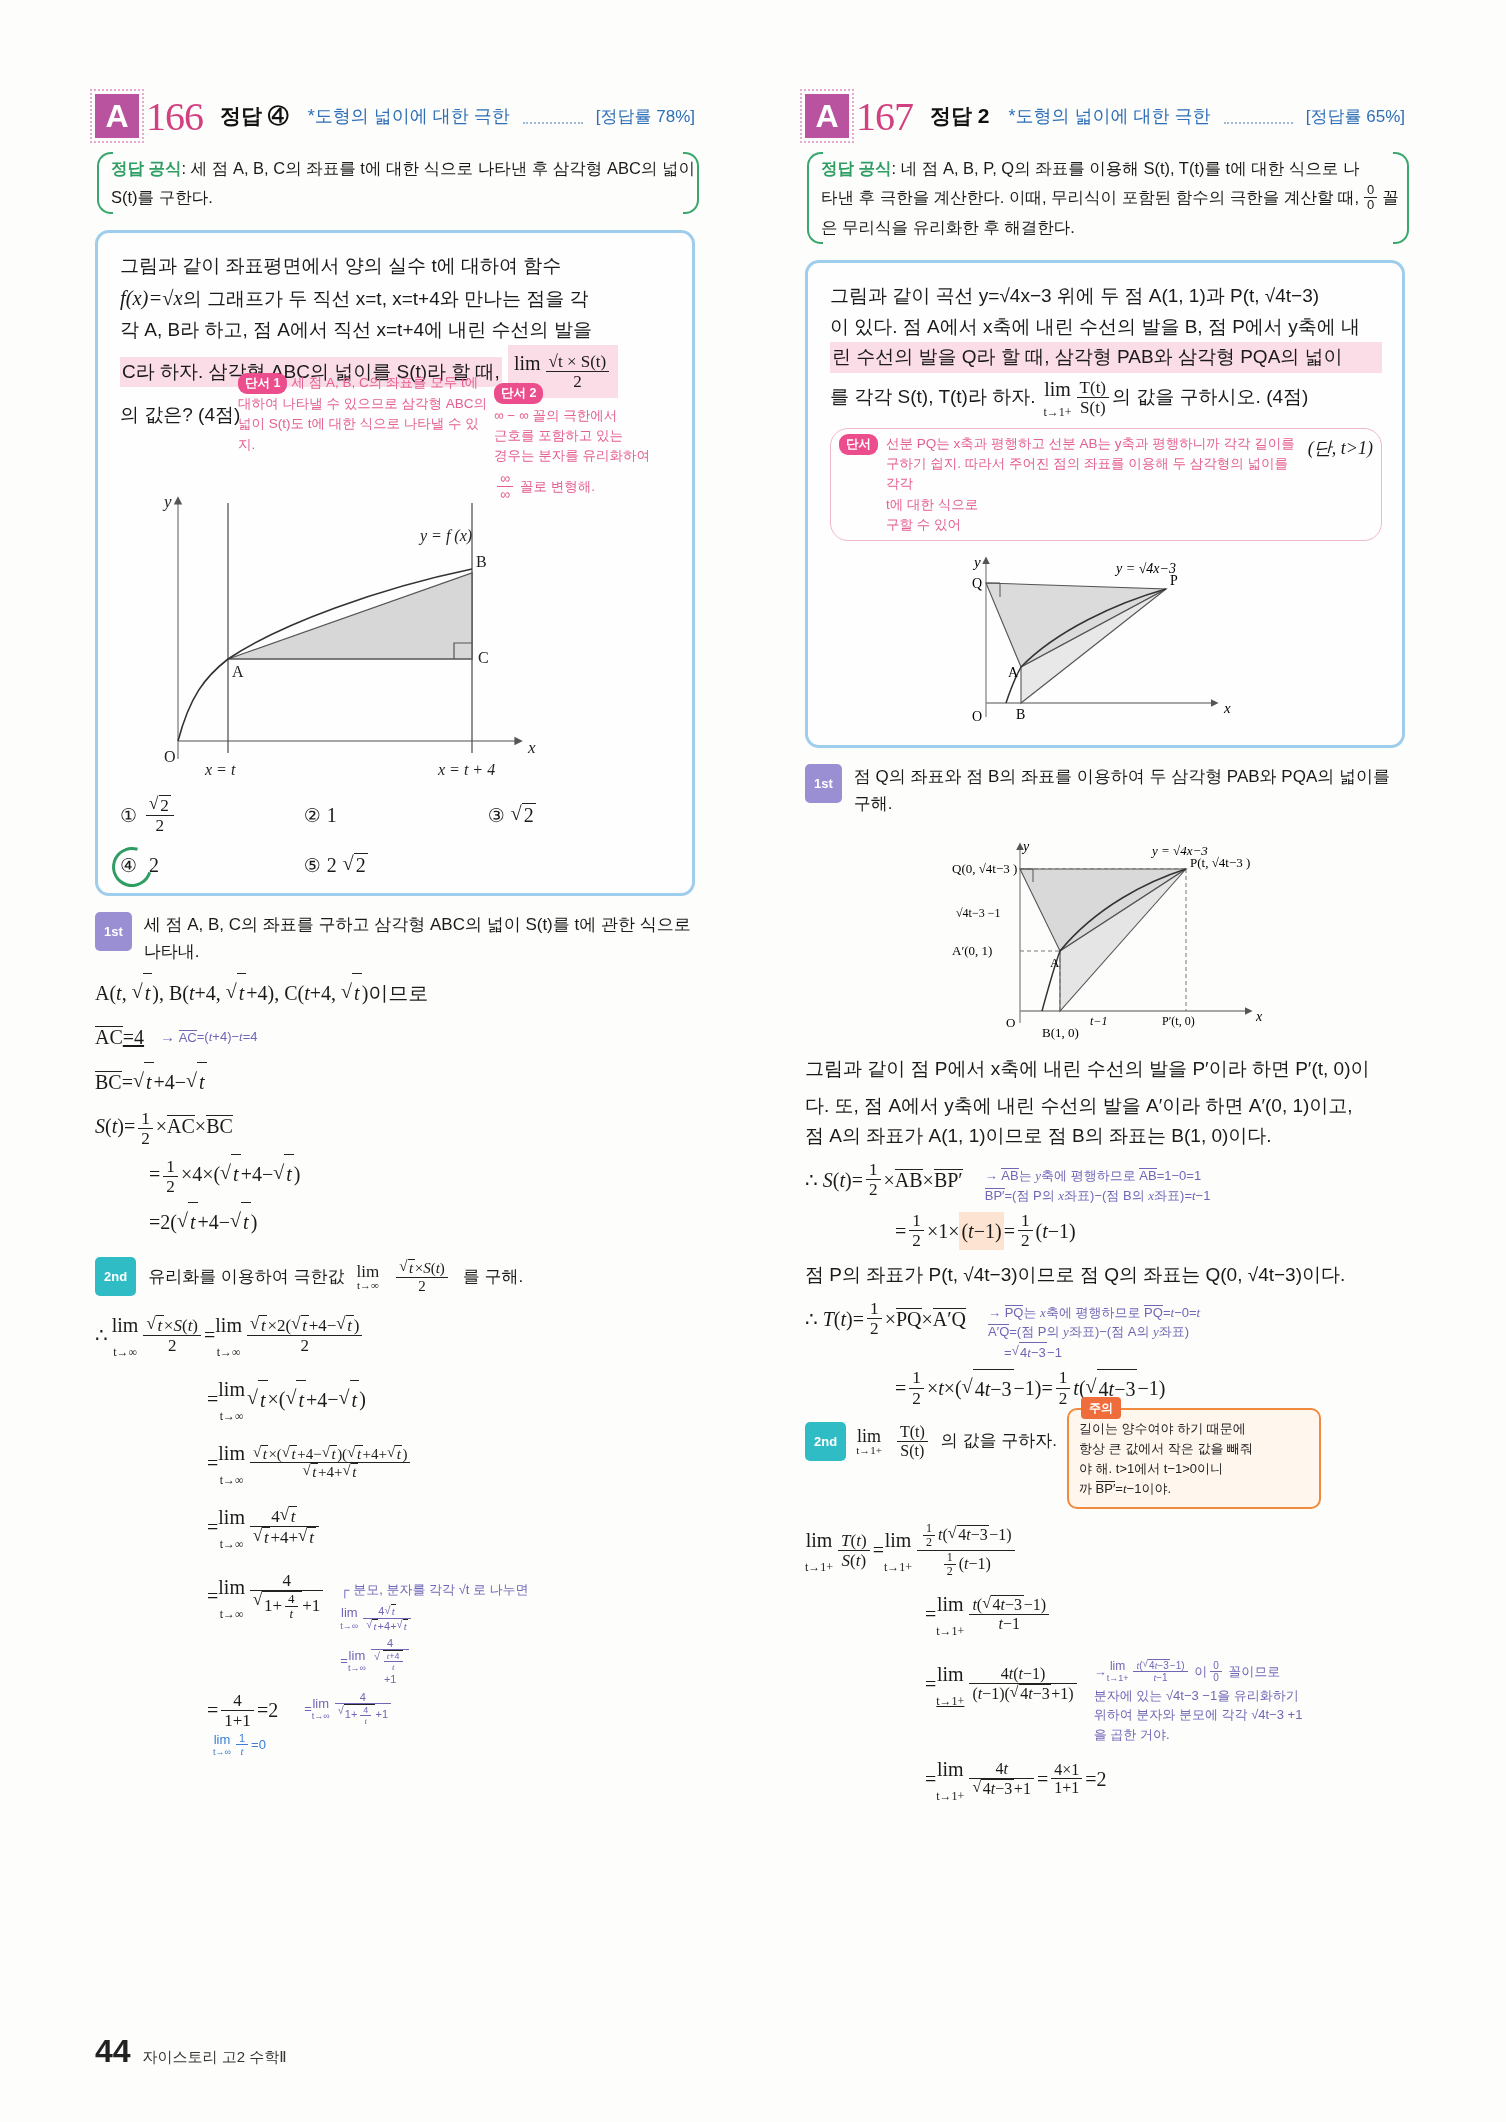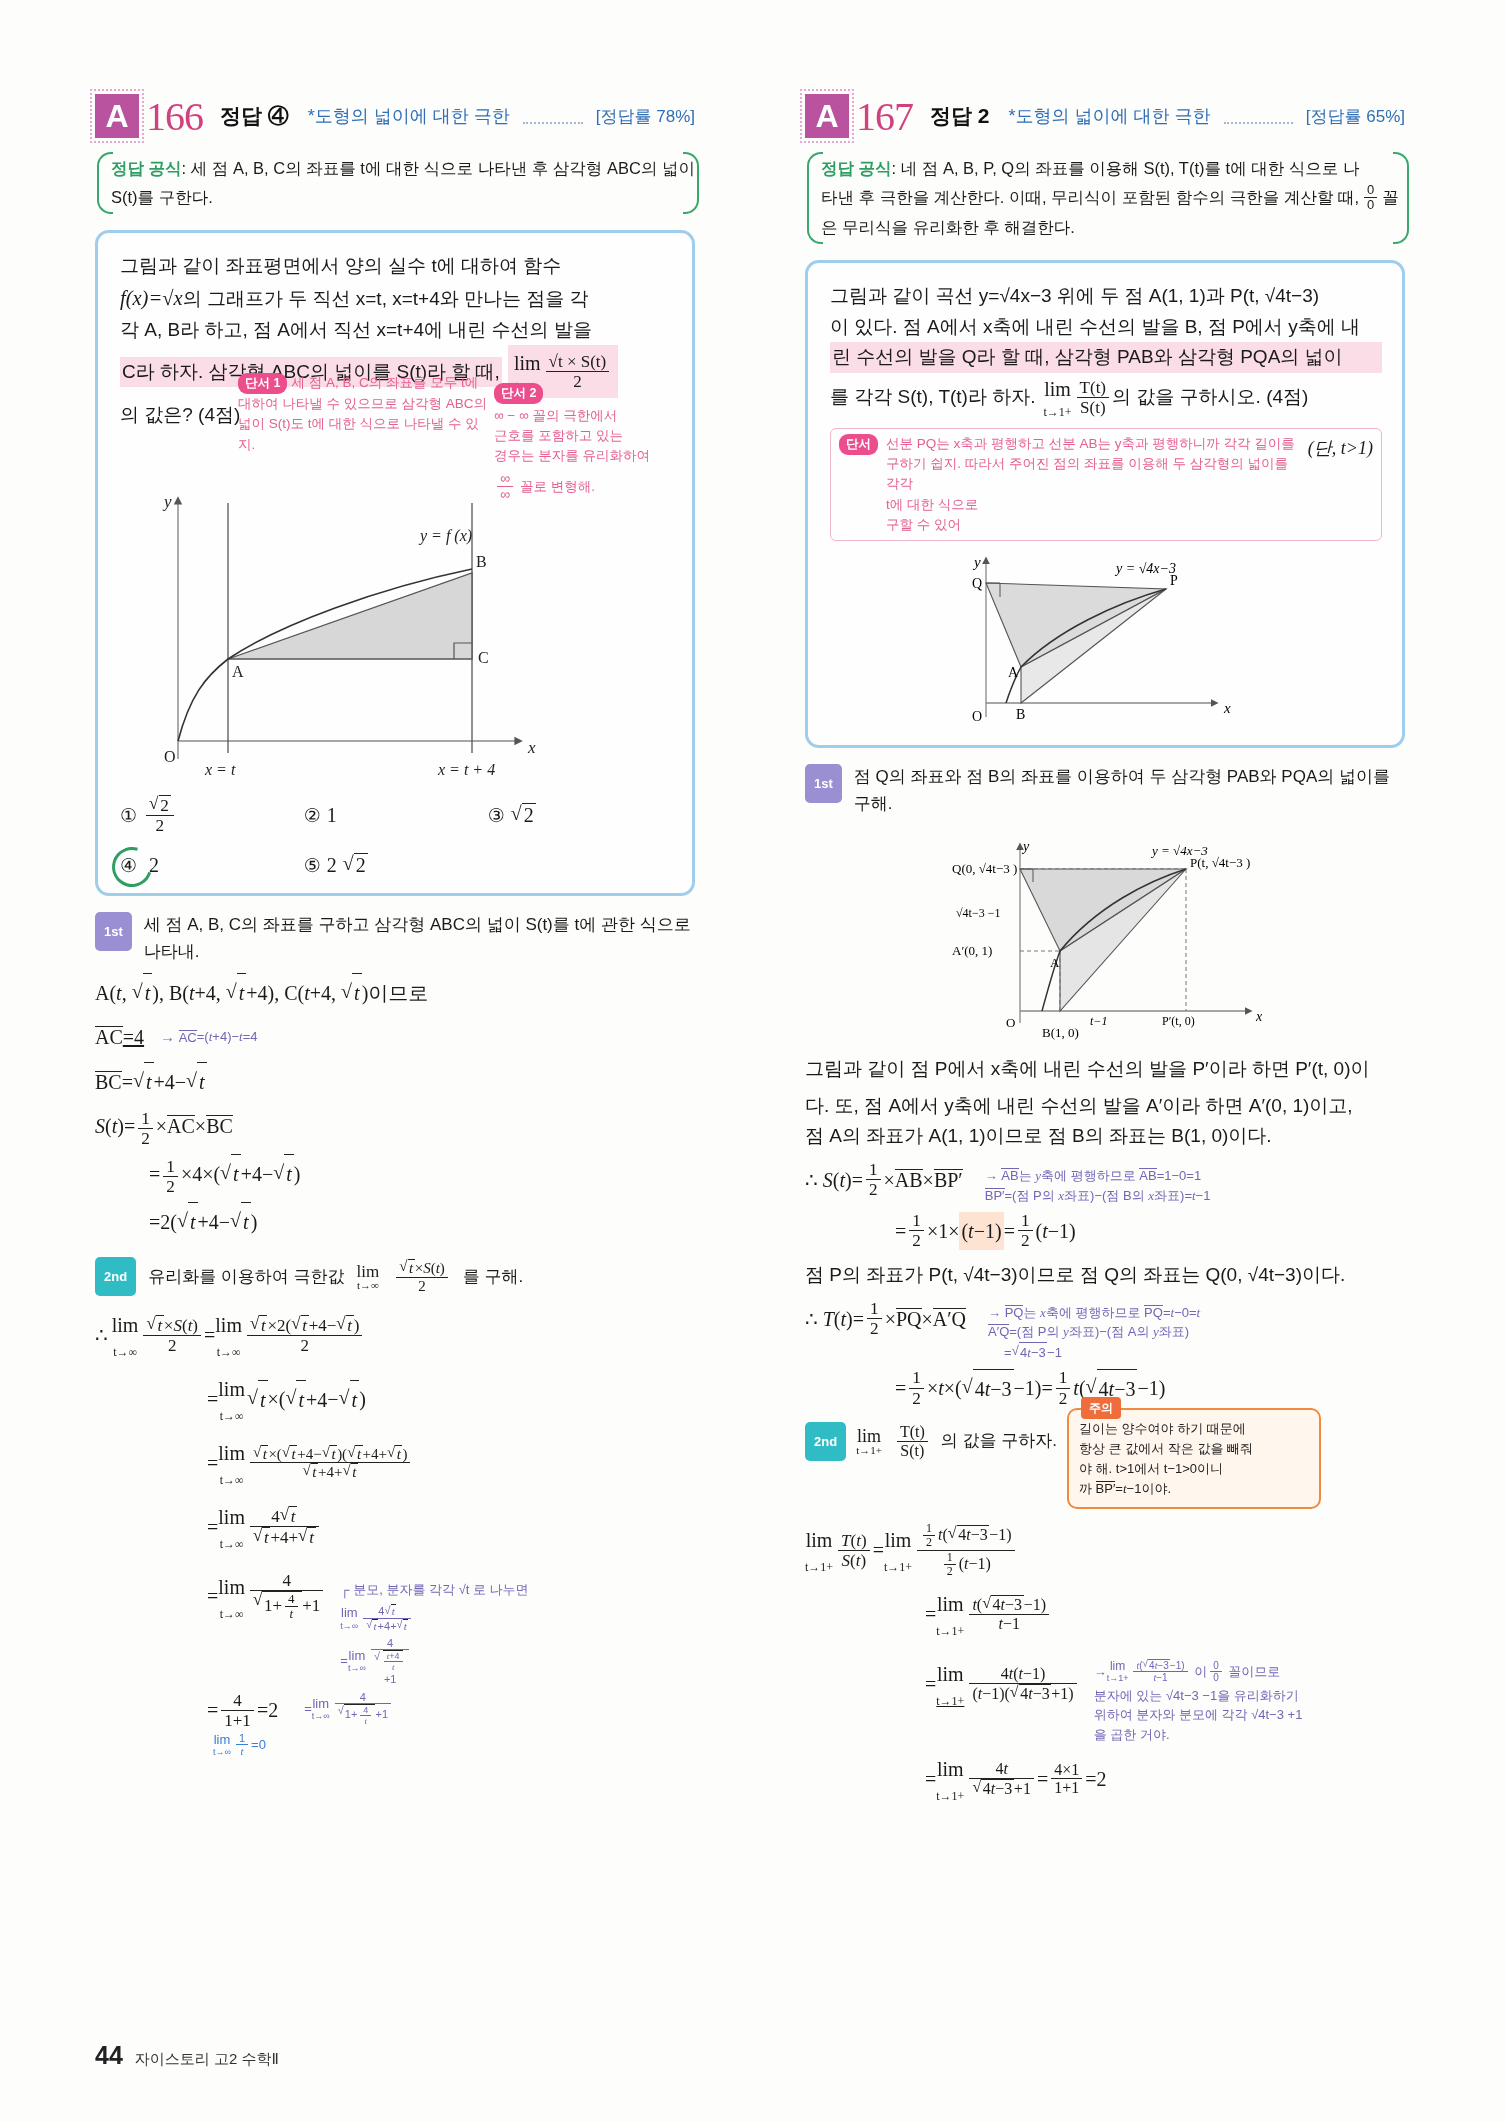--- a/index.html
+++ b/index.html
@@ -100,21 +100,21 @@
   .caution-tag{
     position:absolute;top:-13px;left:12px;background:#ef6c3b;color:#fff;
     font-size:12px;font-weight:bold;padding:2px 8px;border-radius:4px;
   }
 
   
   svg{display:block;}
 
   
   .footer{position:absolute;left:95px;bottom:52px;display:flex;align-items:baseline;gap:12px;}
-  .pgnum{font-family:"Liberation Sans",sans-serif;font-weight:bold;font-size:25px;color:#222;}
+  .pgnum{font-family:"Liberation Sans",sans-serif;font-weight:bold;font-size:32px;color:#222;}
   .pgtxt{font-family:"Liberation Sans",sans-serif;font-size:15px;color:#333;}
 
   .choices{display:flex;margin-top:14px;font-size:20px;}
   .choice{width:33.3%;display:flex;align-items:center;gap:6px;}
   .circled{font-size:19px;}
   .ans-circle{position:relative;display:inline-block;}
   .ans-circle:after{
     content:"";position:absolute;left:-8px;top:-7px;width:34px;height:34px;
     border:3px solid #2f9e63;border-radius:50%;border-right-color:transparent;
     transform:rotate(-28deg);
@@ -435,21 +435,21 @@
             <span class="lt">lim</span>
             <span class="lb">t→1+</span>
           </span>
         <span class="frac" style="font-size:17px;">
             <span class="n">T(t)</span>
             <span class="d">S(t)</span>
           </span>
         <span class="kor">의 값을 구하시오. (4점)</span>
       </div>
 
-      <div style="display:flex;align-items:flex-start;gap:8px;margin-top:6px;border:1.5px solid #f0b6cd;border-radius:6px;padding:5px 8px;">
+      <div style="display:flex;align-items:flex-start;gap:8px;margin-top:6px;border:1.5px solid #f0b6cd;border-radius:18px;padding:5px 8px;">
         <span class="tipbadge">단서</span>
         <div class="tip" style="flex:1;">
           <div>선분 PQ는 x축과 평행하고 선분 AB는 y축과 평행하니까 각각 길이를</div>
           <div>구하기 쉽지. 따라서 주어진 점의 좌표를 이용해 두 삼각형의 넓이를 각각</div>
           <div>t에 대한 식으로</div>
           <div>구할 수 있어</div>
         </div>
         <div class="mth" style="font-size:18px;align-self:flex-start;margin-top:2px;">(단, t&gt;1)</div>
       </div>
 

